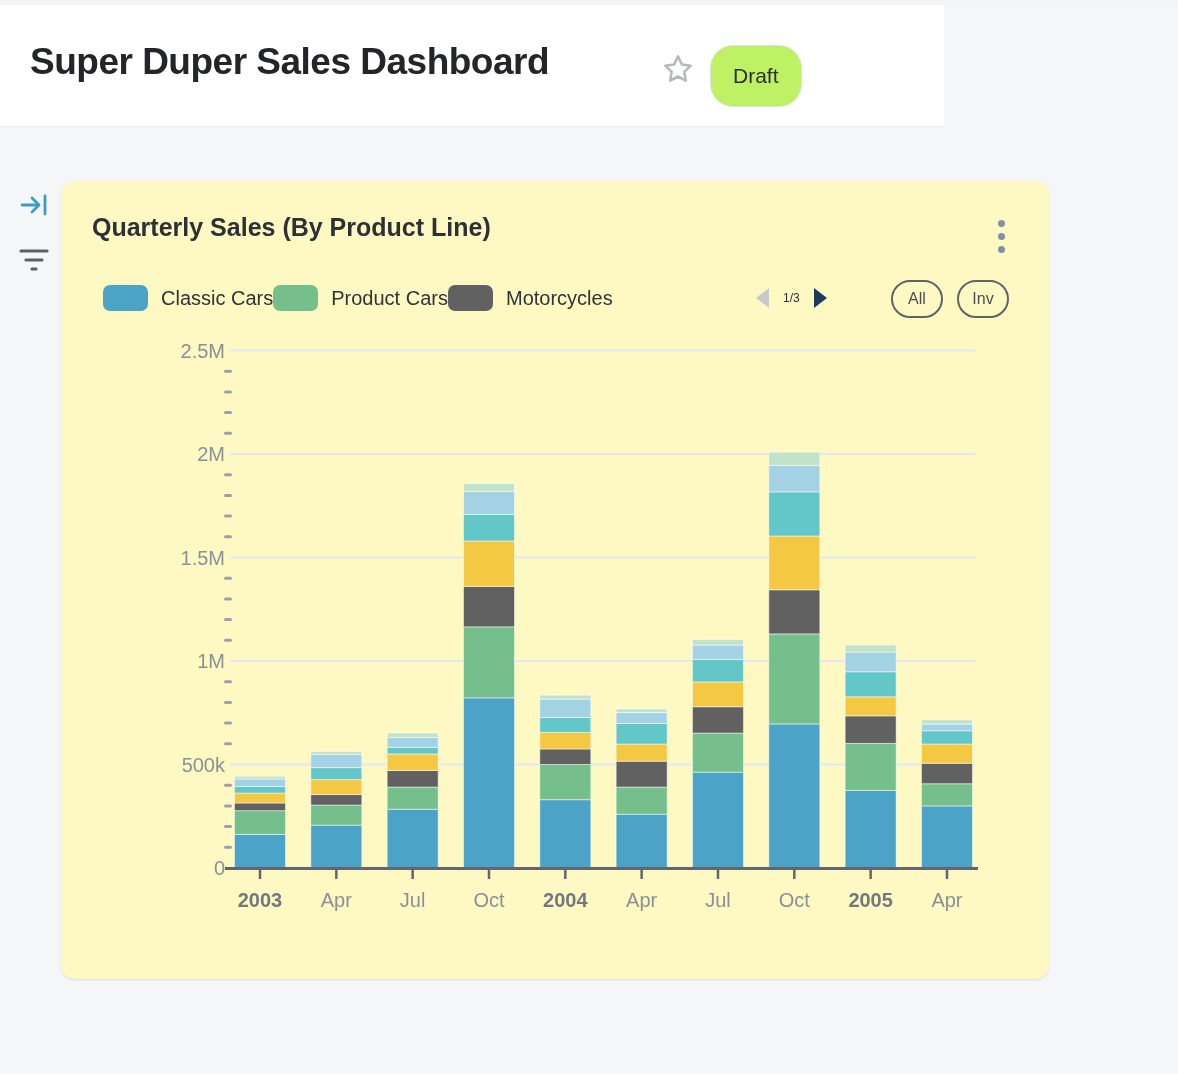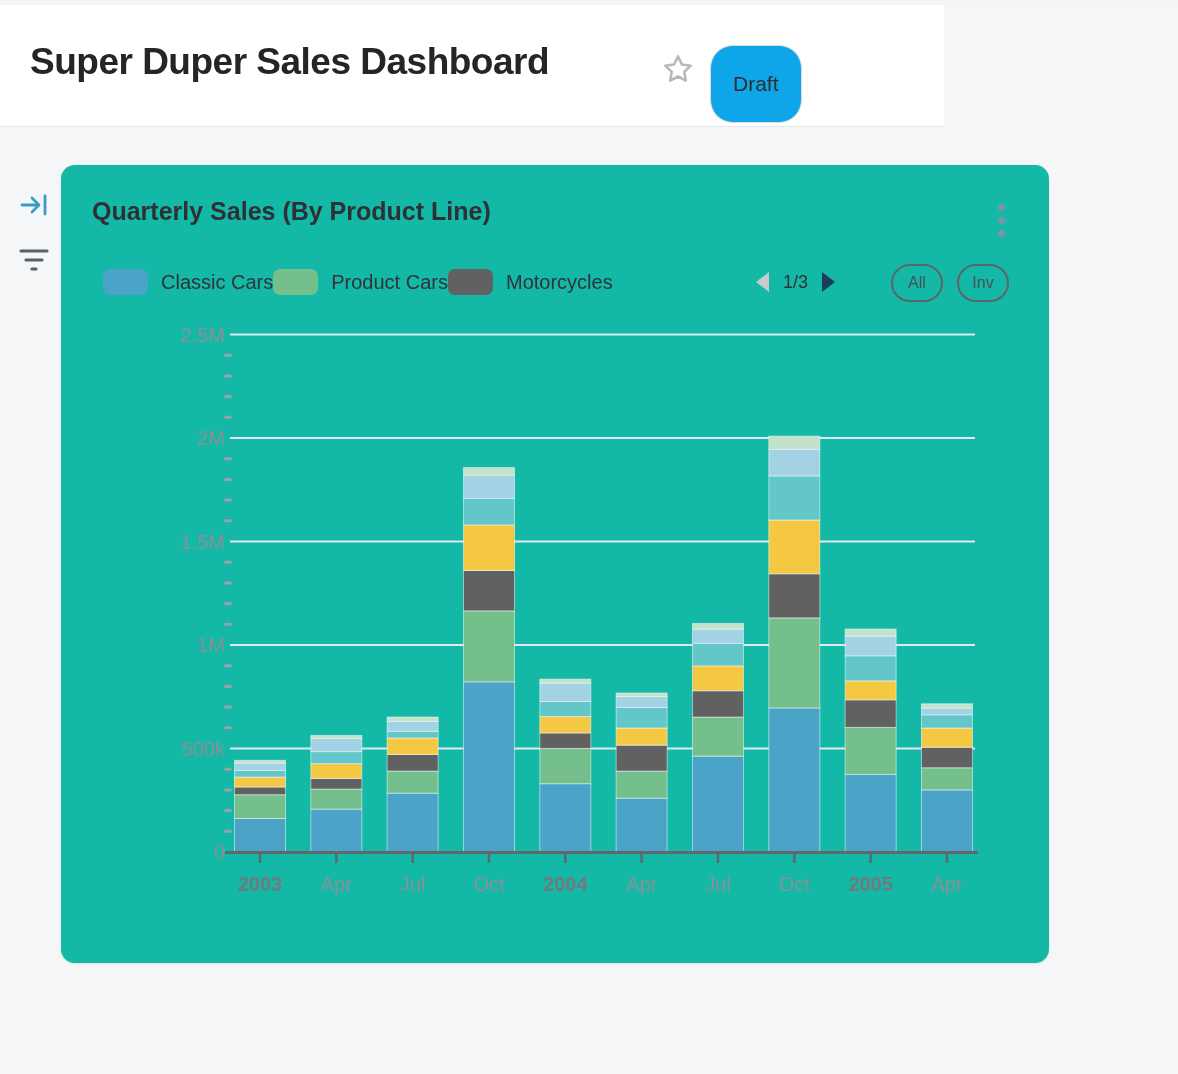--- a/index.html
+++ b/index.html
@@ -2,33 +2,33 @@
 <html><head>
 <meta charset="utf-8">
 <style>
   html,body{margin:0;padding:0;}
   body{font-family:"Liberation Sans","DejaVu Sans",sans-serif;background:#f5f6f7;}
   #app{position:relative;width:1178px;height:1074px;overflow:hidden;background:#f5f6f7;}
   .topstrip{position:absolute;left:0;top:0;width:1178px;height:5px;background:#f4f5f6;}
   .header{position:absolute;left:0;top:5px;width:944px;height:121px;background:#ffffff;border-bottom:1px solid #e7e8ea;}
   .page-title{position:absolute;left:30px;top:36px;font-size:37px;font-weight:700;color:#232528;letter-spacing:-0.5px;}
   .star-btn{position:absolute;left:660px;top:46px;width:36px;height:36px;background:none;border:none;padding:0;cursor:pointer;}
-  .badge{position:absolute;left:710px;top:40px;height:44px;padding:16px 22px;background:#0ea5e9;border:1px solid #e0e0e2;border-radius:23px;font-size:21px;color:#2c2e31;display:flex;align-items:center;}
+  .badge{position:absolute;left:710px;top:40px;height:44px;padding:8px 22px;background:#bef264;border:1px solid #e0e0e2;border-radius:23px;font-size:21px;color:#2c2e31;display:flex;align-items:center;}
   .side-btn{position:absolute;width:44px;height:36px;background:none;border:none;padding:0;cursor:pointer;}
-  .card{position:absolute;left:61px;top:165px;width:988px;height:798px;background:#14b8a6;border-radius:14px;box-shadow:0 1px 3px rgba(20,24,31,.07),0 1px 1px rgba(20,24,31,.04);}
+  .card{position:absolute;left:61px;top:181px;width:988px;height:798px;background:#fef9c3;border-radius:14px;box-shadow:0 1px 3px rgba(20,24,31,.07),0 1px 1px rgba(20,24,31,.04);}
   .card-title{position:absolute;left:31px;top:32px;font-size:25px;font-weight:700;color:#2d3034;}
   .kebab{position:absolute;right:33px;top:34px;width:30px;height:42px;background:none;border:none;cursor:pointer;display:flex;flex-direction:column;align-items:center;justify-content:center;gap:6px;}
   .kebab span{width:7px;height:7px;border-radius:50%;background:#7f93a2;display:block;}
   .legend{position:absolute;left:42px;top:102px;height:30px;display:flex;align-items:center;}
   .legend-item{display:flex;align-items:center;gap:13px;cursor:pointer;}
   .legend-swatch{width:45px;height:26px;border-radius:7px;display:block;}
   .legend-label{font-size:20px;color:#303338;}
   .pager{position:absolute;left:694px;top:102px;height:30px;display:flex;align-items:center;gap:13px;}
   .pager-btn{background:none;border:none;padding:0;cursor:pointer;display:flex;align-items:center;}
-  .page-ind{font-size:18px;color:#2e3134;}
+  .page-ind{font-size:12px;color:#2e3134;}
   .pills{position:absolute;right:40px;top:99px;display:flex;gap:14px;}
   .pill{height:36px;min-width:52px;padding:17px 11px;border:2px solid #5f6468;border-radius:19px;background:transparent;font-size:16px;color:#4b4f54;font-family:inherit;cursor:pointer;display:flex;align-items:center;justify-content:center;}
   .chart-wrap{position:absolute;left:0;top:140px;width:988px;height:620px;}
 </style>
 </head>
 <body>
 <div id="app">
 
   <div class="topstrip"></div>
 

